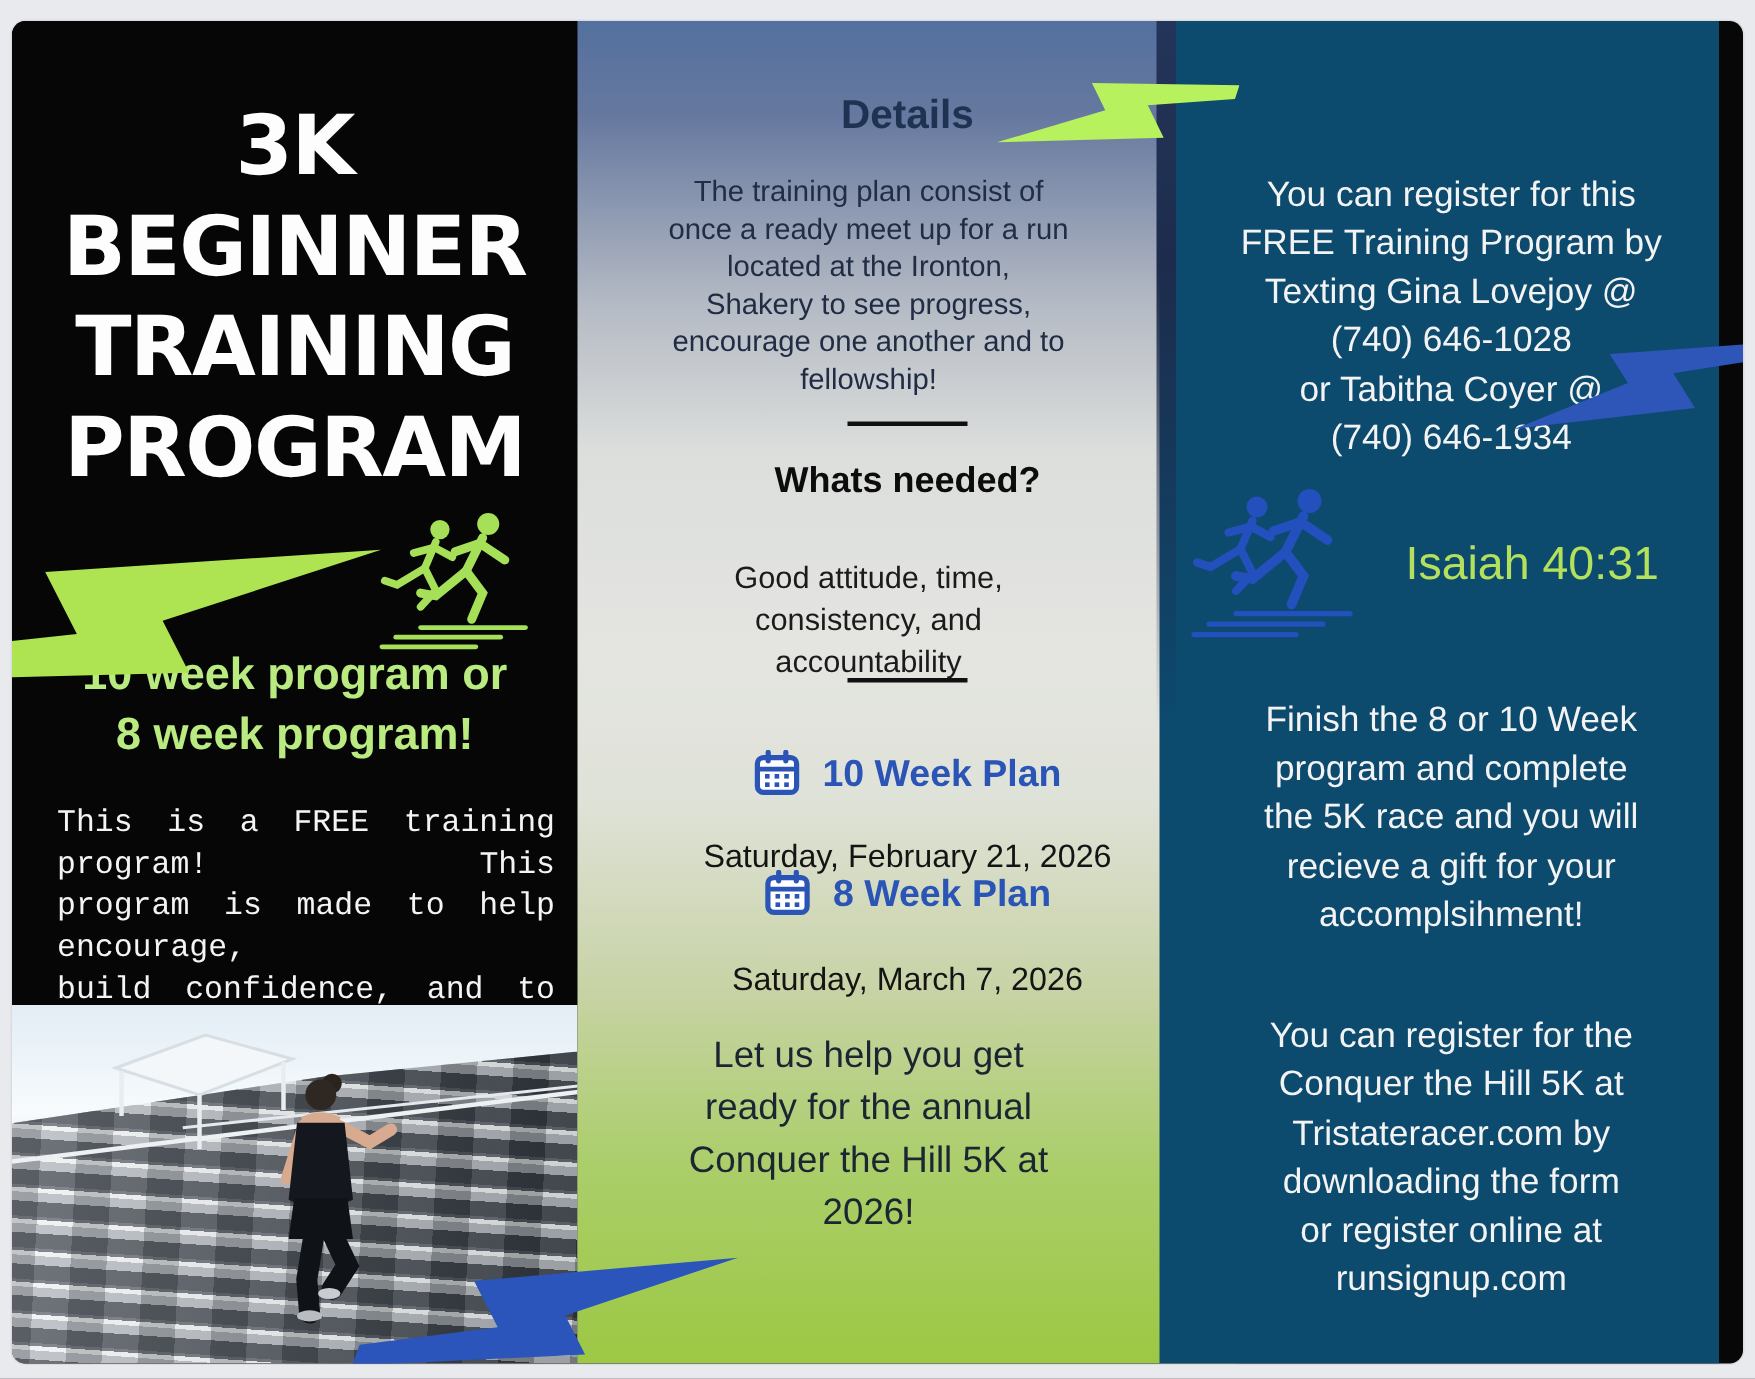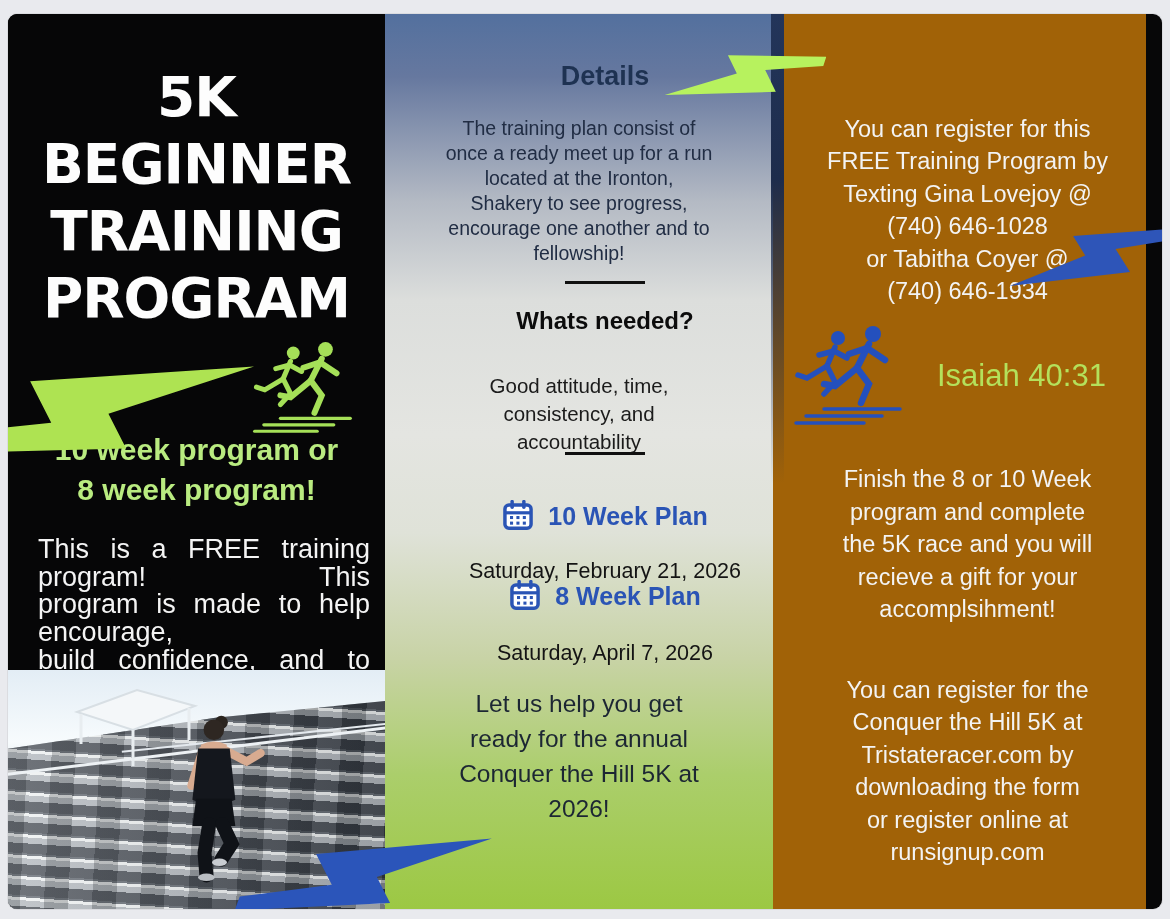--- a/index.html
+++ b/index.html
@@ -5,32 +5,32 @@
   html,body{margin:0;padding:0;background:#e9eaee;}
   .stage{position:relative;width:1170px;height:919px;background:#e9eaee;overflow:hidden;
          font-family:"Liberation Sans",sans-serif;}
   .brochure{position:absolute;left:8px;top:14px;width:1154px;height:895px;border-radius:9px;
             overflow:hidden;background:#070708;box-shadow:0 0 0 1px rgba(0,0,0,.06);}
   .panel{position:absolute;top:0;height:895px;}
   .panel-left{left:0;width:377px;background:#060607;}
   .panel-mid{left:377px;width:440px;
     background:linear-gradient(180deg,#53709e 0%,#66789f 7%,#b4bac4 21%,#dcdedc 32%,
                #e4e5e1 47%,#dfe2d8 58%,#c8d3a6 72%,#abce6b 85%,#9cc843 100%);}
-  .panel-right{left:765px;width:373px;background:#a16207;}
+  .panel-right{left:765px;width:373px;background:#0c4a6e;}
   .fold-shadow{position:absolute;left:763px;top:0;width:13px;height:470px;
     background:linear-gradient(180deg,#23355a 0%,#1d2c4c 35%,rgba(5,5,6,0) 100%);}
 
   
   .title{position:absolute;left:0;top:50px;width:100%;text-align:center;color:#fdfdfd;
          font-family:"DejaVu Sans","Liberation Sans",sans-serif;font-weight:900;
          font-size:55px;line-height:67px;letter-spacing:-1px;}
   .subtitle{position:absolute;left:0;top:416px;width:100%;text-align:center;color:#b9eb80;
             font-weight:bold;font-size:30px;line-height:40px;}
   .left-body{position:absolute;left:30px;top:522px;width:332px;color:#f4f4f4;
-             font-size:27px;line-height:27.7px;}
+             font-size:21px;line-height:27.7px;font-family:Liberation Mono, monospace;}
   .jline{text-align:justify;text-align-last:justify;}
   .jline-last{text-align:left;}
 
   
   .photo{position:absolute;left:0;top:656px;width:377px;height:239px;overflow:hidden;
          background:linear-gradient(180deg,#e3edf5 0%,#f7fbfd 30%,#dfe5ea 45%,#ccd2d8 60%);}
   .stairs{position:absolute;inset:0;
     clip-path:polygon(0 33%,55% 20%,100% 13%,100% 100%,0 100%);
     background:
       linear-gradient(90deg,rgba(255,255,255,.20),rgba(0,0,0,.14)),
@@ -123,21 +123,21 @@
       </g>
     </symbol>
   </defs>
 </svg>
 
 <div class="stage">
   <div class="brochure">
 
     <div class="panel panel-left">
       <div class="title">
-        <div>5K</div>
+        <div>3K</div>
         <div>BEGINNER</div>
         <div>TRAINING</div>
         <div>PROGRAM</div>
       </div>
 
       <div class="runners-green">
         <svg>
             <use href="#runners-shape"></use>
           </svg>
       </div>
@@ -209,21 +209,21 @@
         <span>10 Week Plan</span>
       </div>
       <div class="plan-date" style="top:521px">Saturday, February 21, 2026</div>
 
       <div class="plan-row" style="top:566px">
         <svg class="cal" style="color:#2a54b5">
             <use href="#cal-shape"></use>
           </svg>
         <span>8 Week Plan</span>
       </div>
-      <div class="plan-date" style="top:603px">Saturday, April 7, 2026</div>
+      <div class="plan-date" style="top:603px">Saturday, March 7, 2026</div>
 
       <div class="mid-footer">
         <div>Let us help you get</div>
         <div>ready for the annual</div>
         <div>Conquer the Hill 5K at</div>
         <div>2026!</div>
       </div>
     </div>
 
     <div class="panel panel-right">

